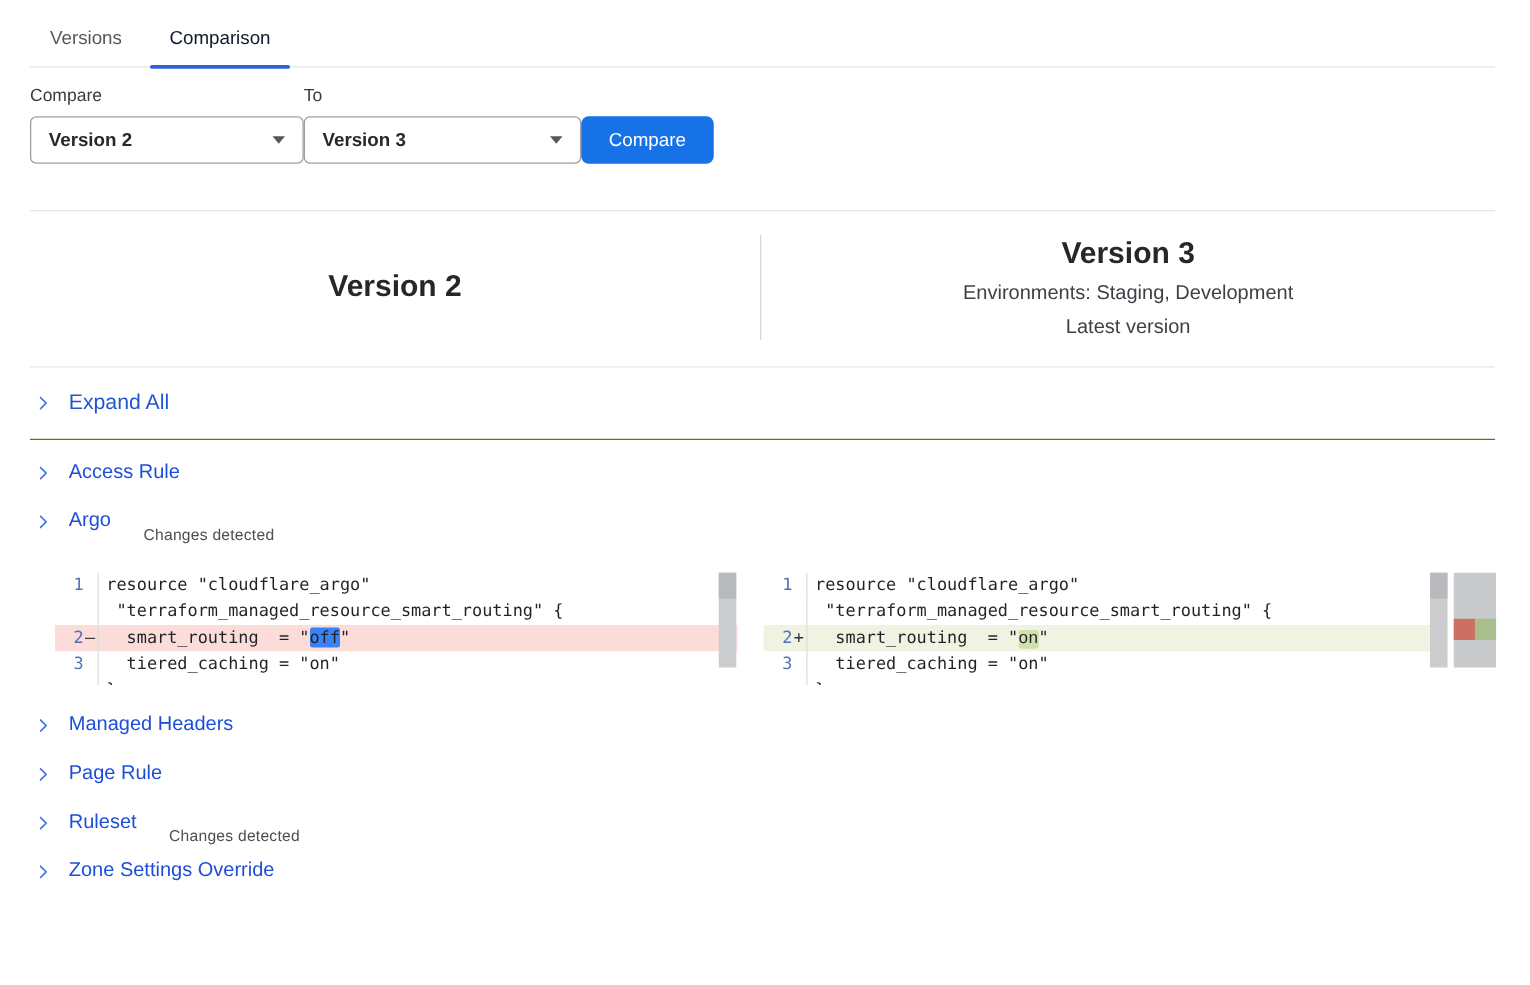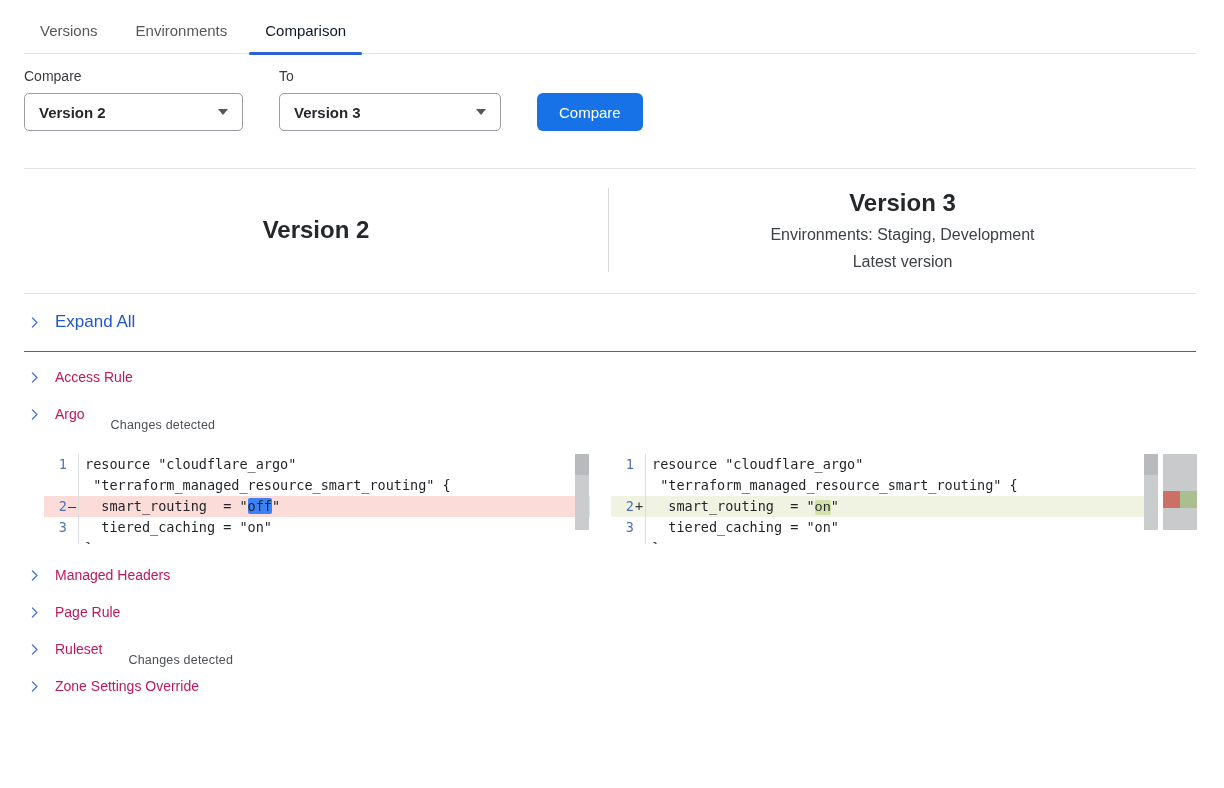--- a/index.html
+++ b/index.html
@@ -11,21 +11,21 @@
   .container { padding:0 28px 0 24px; }
 
   
   .tabbar { display:flex; gap:6px; padding-top:13px; border-bottom:1px solid #e4e5e7; }
   .tab { padding:9px 16px 14px; font-size:15px; color:#56585d; position:relative; cursor:pointer; }
   .tab.active { color:#0f172a; }
   .tab.active::after { content:''; position:absolute; left:0; right:0; bottom:-2px; height:3px;
     background:#2b62d8; border-radius:2px; }
 
   
-  .form-row { display:flex; align-items:flex-end; gap:36px; margin-top:14px; }
+  .form-row { display:flex; align-items:flex-end; margin-top:14px; }
   .field-label { font-size:14px; color:#383b40; margin-bottom:9px; }
   .select {
     height:38px; border:1px solid #9b9da2; border-radius:5px; background:#fff;
     display:flex; align-items:center; justify-content:space-between; padding:0 14px;
     font-weight:bold; font-size:15px; color:#26282c; cursor:pointer;
   }
   .select-1 { width:219px; } .select-2 { width:222px; }
   .caret { width:0; height:0; border-left:5px solid transparent; border-right:5px solid transparent;
     border-top:6px solid #55575c; }
   .btn-primary {
@@ -44,21 +44,21 @@
   .vline  { font-size:16px; color:#3e4146; margin-top:6px; line-height:21px; }
 
   
   .expand-row { display:flex; align-items:center; gap:14px; padding:18px 4px 19px;
     border-bottom:1px solid #4d7c0f; cursor:pointer; }
   .expand-label { font-size:17px; color:#2255d0; }
 
   
   .sections { padding-top:7px; padding-bottom:8px; }
   .section-row { display:flex; align-items:center; gap:14px; padding:10px 4px 11px; cursor:pointer; }
-  .section-label { font-size:14px; color:#be185d; }
+  .section-label { font-size:16px; color:#1d4ed8; }
   .badge { font-size:12.5px; color:#4c4f54; margin-left:12px; letter-spacing:0.2px; position:relative; top:11px; }
   .chev { flex:none; display:inline-flex; }
 
   
   .diff { position:relative; width:1153px; height:90px; overflow:hidden;
     margin:21px 0 13px 20px; display:flex; gap:21px; }
   .panel { flex:none; position:relative; background:#fff; }
   .panel.left  { width:546px; }
   .panel.right { width:547px; }
   .crow { display:flex; height:21px; line-height:21px; white-space:pre;
@@ -79,21 +79,20 @@
   .minimap .mk-add { position:absolute; left:17px; top:37px; width:17px; height:17px; background:#a9bf8d; }
 </style>
 </head>
 <body>
 
 <div class="page">
   <div class="container">
 
     <nav class="tabbar">
         <div class="tab">Versions</div>
-        <div class="tab">Environments</div>
         <div class="tab active">Comparison</div>
       </nav>
 
     <div class="form-row">
       <div>
         <div class="field-label">Compare</div>
         <div class="select select-1">
           <span>Version 2</span>
           <span class="caret"></span>
         </div>

